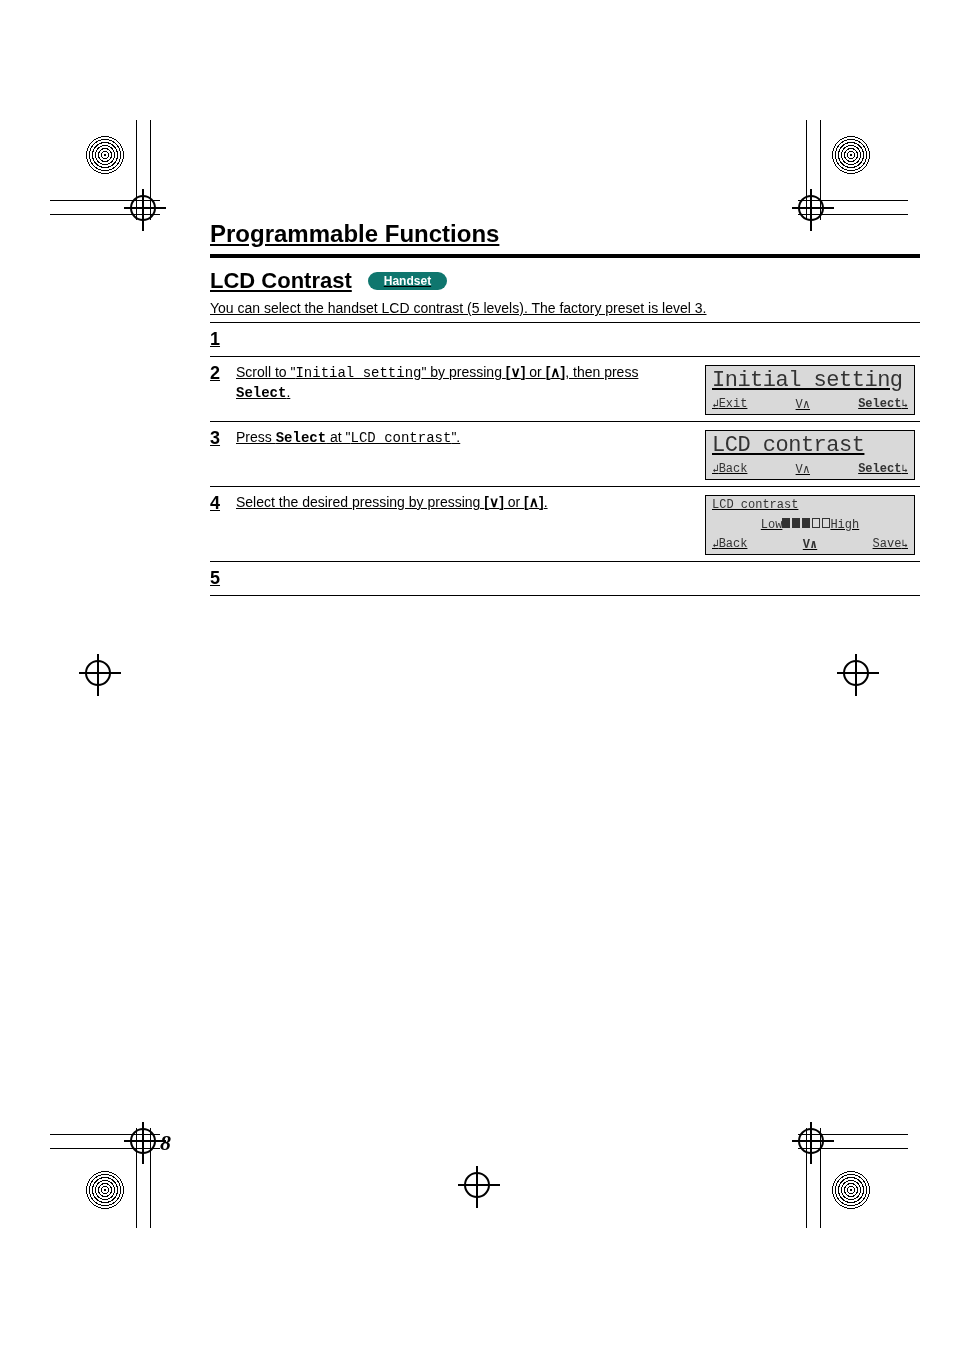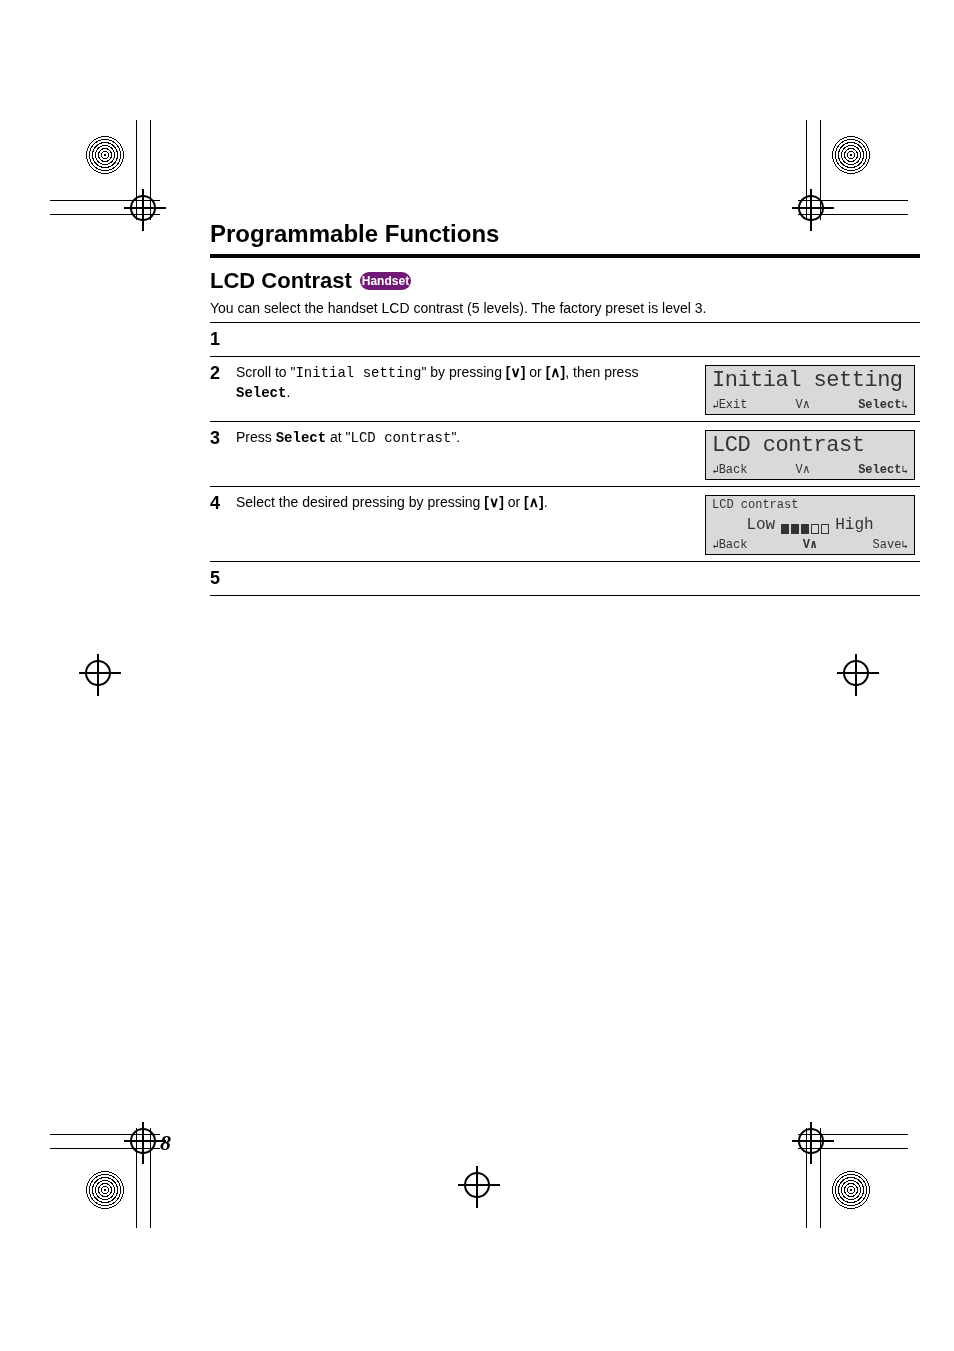--- a/index.html
+++ b/index.html
@@ -8,20 +8,21 @@
       height: 1351px;
       background: #fff;
       font-family: Arial, Helvetica, sans-serif;
       position: relative;
     }
     .page-content {
       position: absolute;
       left: 210px;
       top: 220px;
       width: 710px;
+      text-decoration: underline;
     }
     .section-title {
       font-size: 24px;
       font-weight: bold;
       margin-bottom: 6px;
     }
     .thick-rule {
       border: 0;
       border-top: 4px solid #000;
       margin-bottom: 10px;
@@ -30,26 +31,27 @@
       display: flex;
       align-items: center;
       gap: 8px;
       margin-bottom: 6px;
     }
     .subtitle {
       font-size: 22px;
       font-weight: bold;
     }
     .pill {
-      background: #701a75;
+      background: #0f766e;
       color: #fff;
       font-size: 12px;
       font-weight: bold;
-      padding: 2px 2px;
+      padding: 2px 16px;
       border-radius: 10px;
+      margin-left: 8px;
     }
     .intro {
       font-size: 14px;
       margin-bottom: 6px;
     }
     .steps {
       width: 100%;
     }
     .step-row {
       display: flex;
@@ -95,24 +97,24 @@
       border: 1px solid #000;
       padding: 2px 6px;
       font-family: "Courier New", monospace;
       color: #333;
       display: flex;
       flex-direction: column;
       justify-content: space-between;
     }
     .lcd.tall { height: 60px; }
     .lcd-line1 { font-size: 22px; letter-spacing: -0.5px; }
-    .lcd-line2 { font-size: 12px; display: flex; justify-content: space-between; align-items: center; }
+    .lcd-line2 { font-size: 12px; display: flex; justify-content: space-between; align-items: flex-start; }
     .lcd-small { font-size: 12px; }
     .arrow-ret { font-size: 11px; }
-    .contrast-row { display: flex; align-items: flex-end; justify-content: center; gap: 6px; font-size: 16px; }
+    .contrast-row { display: flex; align-items: flex-start; justify-content: center; font-size: 12px; }
     .bar-box { display: flex; gap: 2px; }
     .bar { width: 8px; height: 10px; border: 1px solid #333; }
     .bar.filled { background: #333; }
     .tb { font-weight: bold; }
     .page-number {
       position: absolute;
       left: 160px;
       top: 1130px;
       font-size: 22px;
       font-style: italic;

